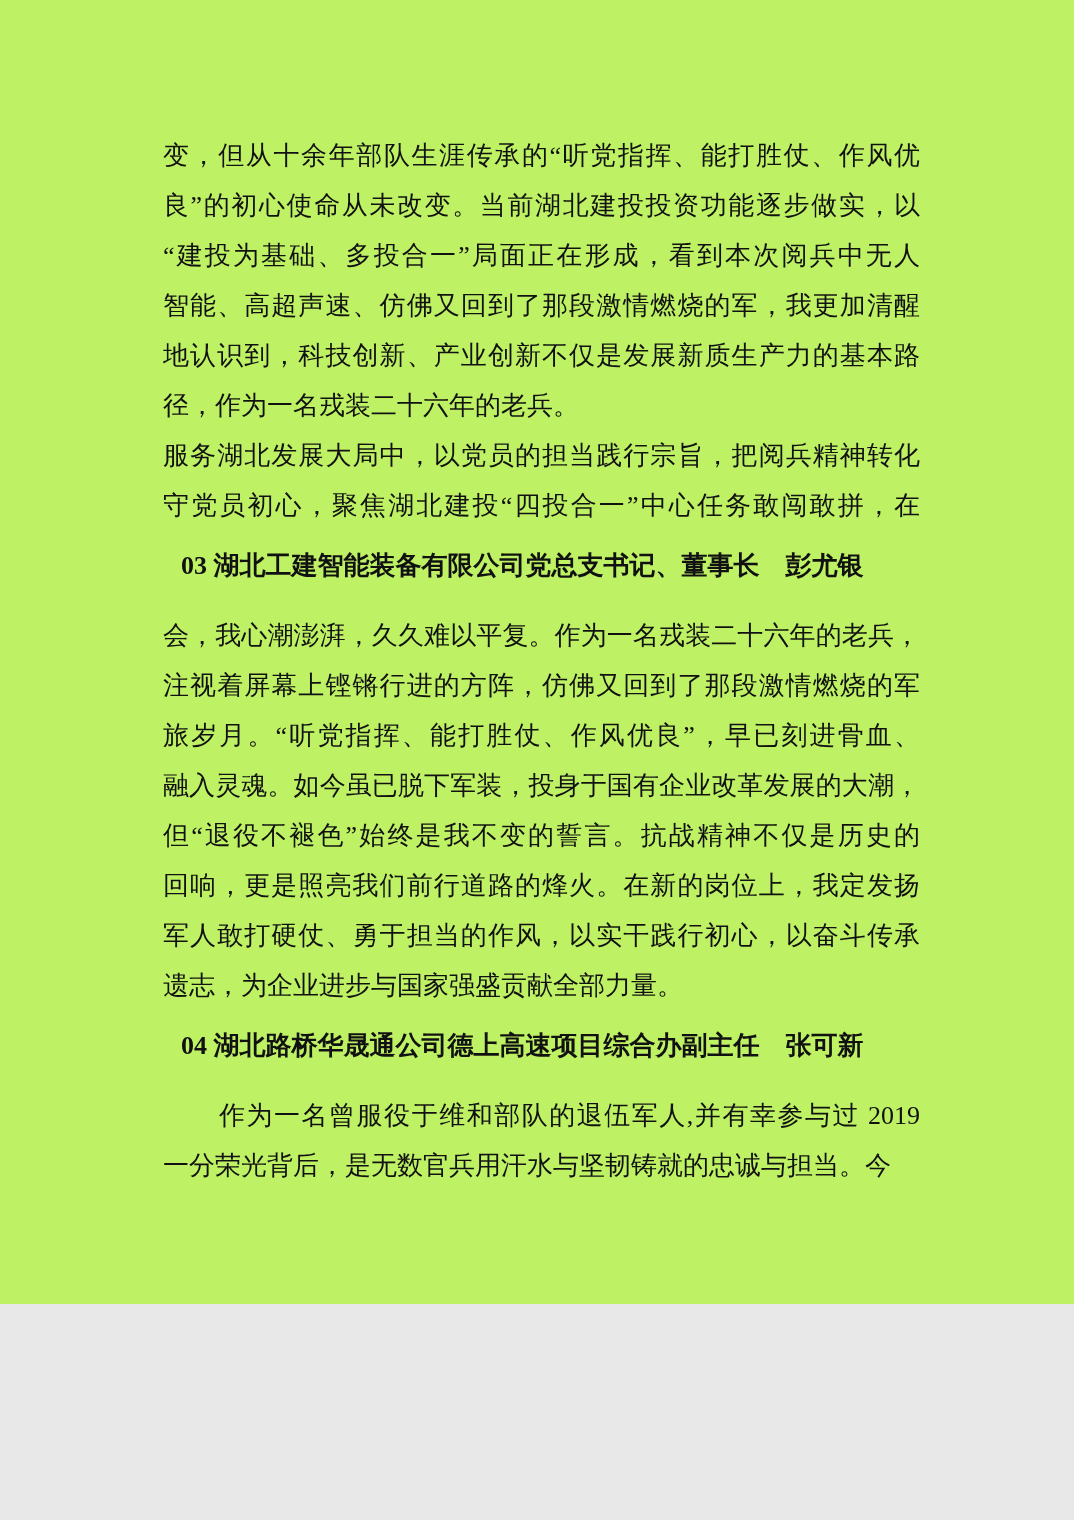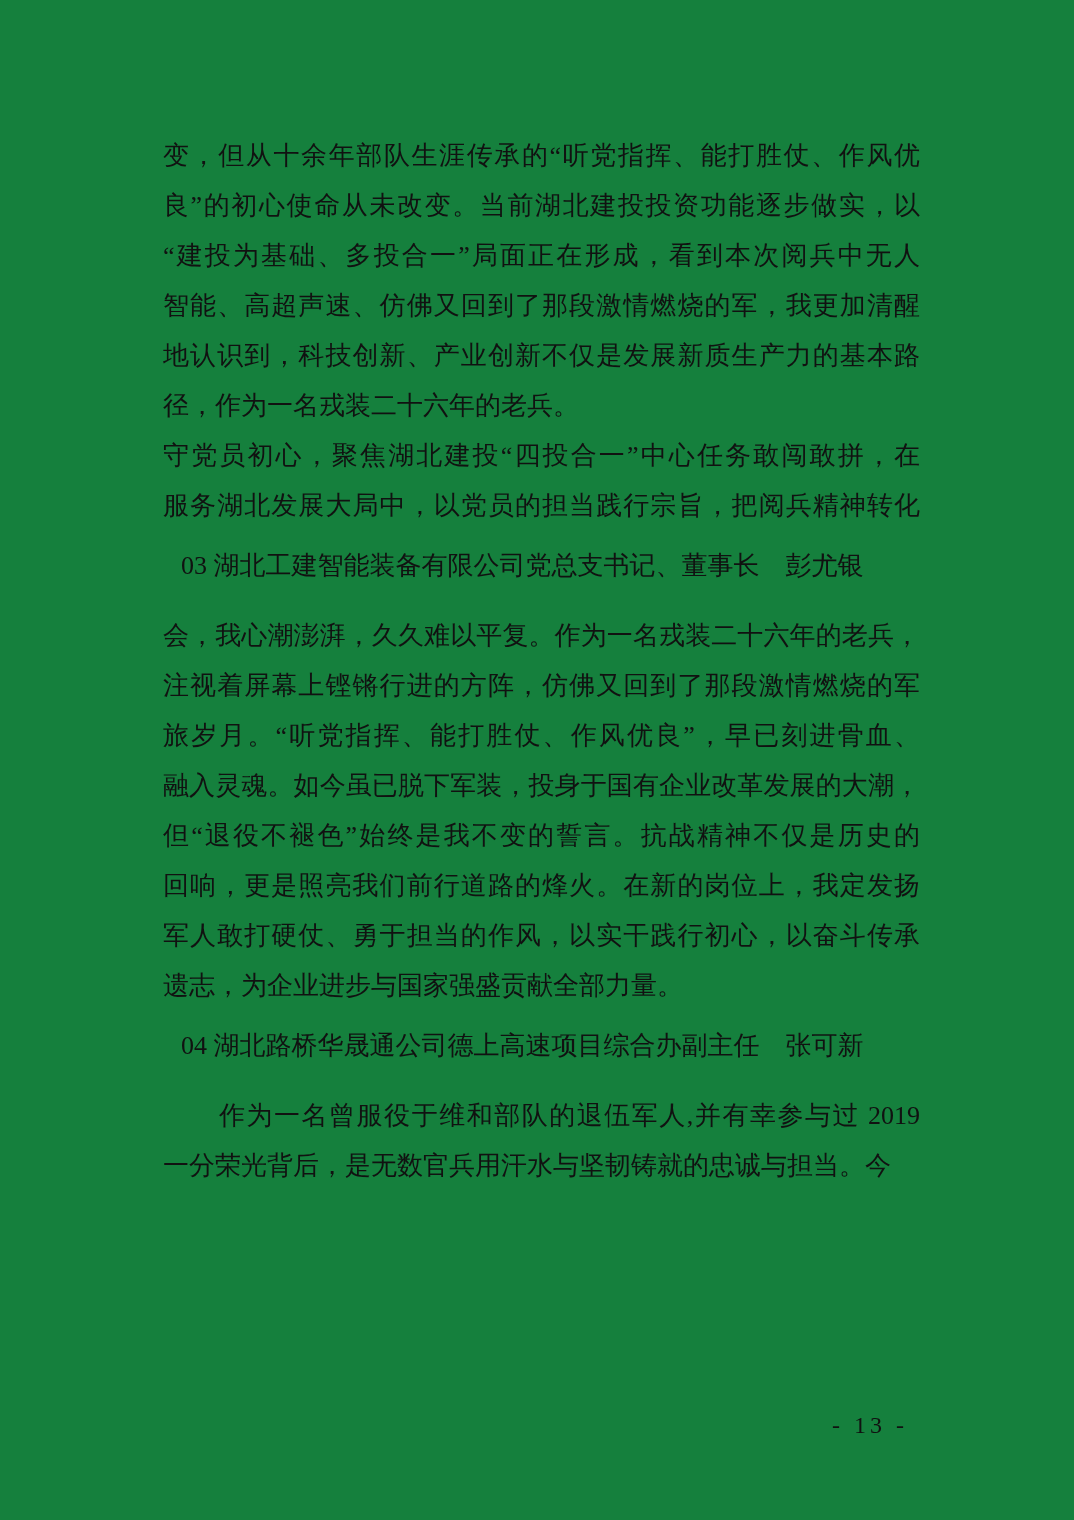--- a/index.html
+++ b/index.html
@@ -1,20 +1,20 @@
 <!DOCTYPE html>
 <html><head>
 <meta charset="utf-8">
 <style>
   html, body { margin: 0; padding: 0; background: #e8e8e8; }
   .page {
     position: relative;
     width: 1074px;
-    height: 1520px;
-    background: #15803d;
+    height: 1304px;
+    background: #bef264;
     color: #111111;
     font-family: "Liberation Serif", "DejaVu Serif", serif;
     overflow: hidden;
   }
   .content {
     position: absolute;
     left: 163px;
     top: 131px;
     width: 757px;
   }
@@ -30,20 +30,21 @@
   }
   .line.last { text-align-last: left; }
   .para.indent .line.first { padding-left: 56px; }
   .heading {
     height: 50px;
     line-height: 50px;
     font-size: 26px;
     margin: 10px 0 20px 18px;
     white-space: nowrap;
     overflow: hidden;
+    font-weight: bold;
   }
   .footer {
     position: absolute;
     left: 151px;
     top: 1408px;
     width: 757px;
     text-align: right;
     font-size: 24px;
     letter-spacing: 4px;
     line-height: 34px;
@@ -56,22 +57,22 @@
   <div class="content">
       <div class="para">
         <div class="line first">变，但从十余年部队生涯传承的“听党指挥、能打胜仗、作风优</div>
         <div class="line">良”的初心使命从未改变。当前湖北建投投资功能逐步做实，以</div>
         <div class="line">“建投为基础、多投合一”局面正在形成，看到本次阅兵中无人</div>
         <div class="line">智能、高超声速、仿佛又回到了那段激情燃烧的军，我更加清醒</div>
         <div class="line">地认识到，科技创新、产业创新不仅是发展新质生产力的基本路</div>
         <div class="line last">径，作为一名戎装二十六年的老兵。</div>
       </div>
       <div class="para indent">
+        <div class="line">服务湖北发展大局中，以党员的担当践行宗旨，把阅兵精神转化</div>
         <div class="line">守党员初心，聚焦湖北建投“四投合一”中心任务敢闯敢拼，在</div>
-        <div class="line">服务湖北发展大局中，以党员的担当践行宗旨，把阅兵精神转化</div>
       </div>
       <div class="heading">03 湖北工建智能装备有限公司党总支书记、董事长　彭尤银</div>
       <div class="para indent">
         <div class="line">会，我心潮澎湃，久久难以平复。作为一名戎装二十六年的老兵，</div>
         <div class="line">注视着屏幕上铿锵行进的方阵，仿佛又回到了那段激情燃烧的军</div>
         <div class="line">旅岁月。“听党指挥、能打胜仗、作风优良”，早已刻进骨血、</div>
         <div class="line">融入灵魂。如今虽已脱下军装，投身于国有企业改革发展的大潮，</div>
         <div class="line">但“退役不褪色”始终是我不变的誓言。抗战精神不仅是历史的</div>
         <div class="line">回响，更是照亮我们前行道路的烽火。在新的岗位上，我定发扬</div>
         <div class="line">军人敢打硬仗、勇于担当的作风，以实干践行初心，以奋斗传承</div>

